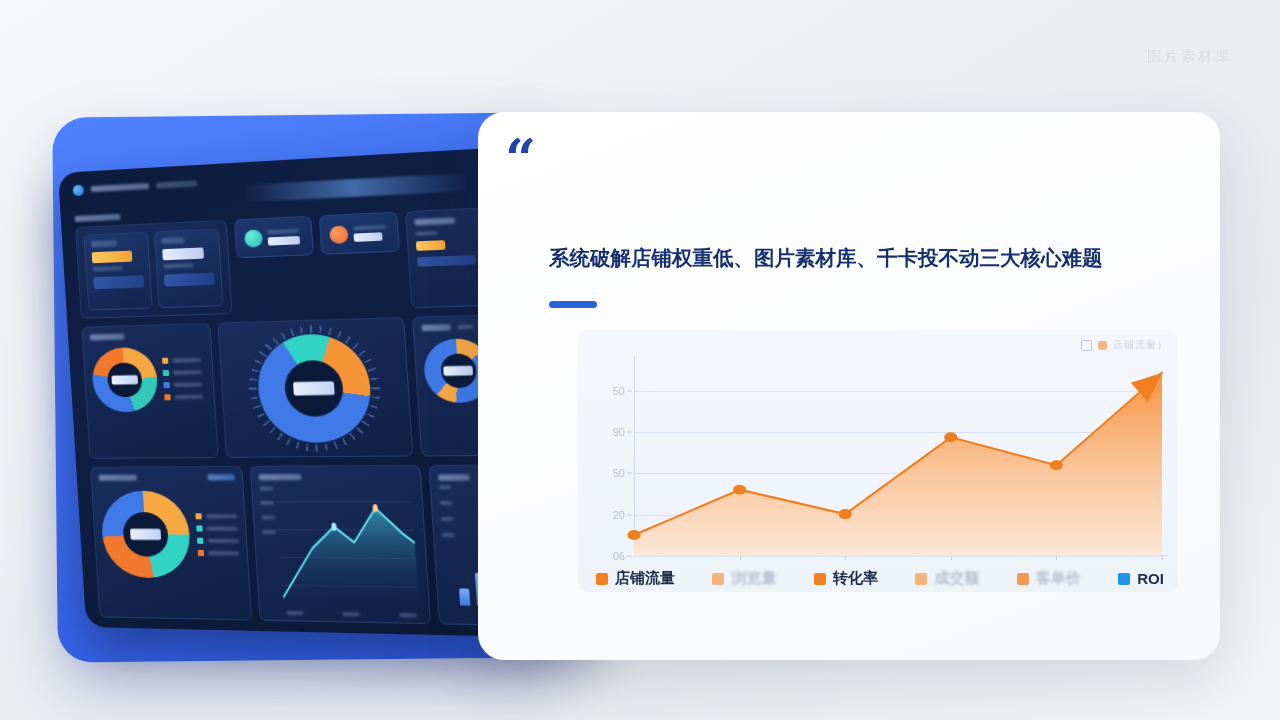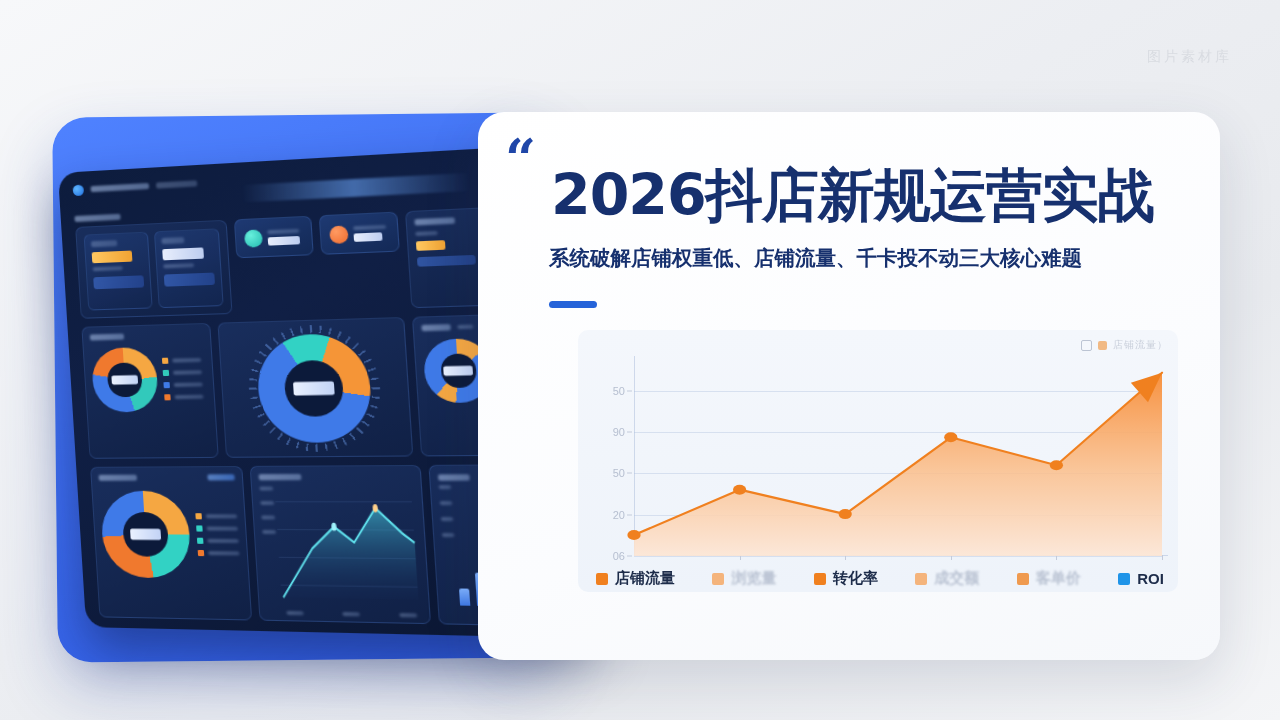--- a/index.html
+++ b/index.html
@@ -429,22 +429,21 @@
           </div>
         </div>
       </div>
 
     </div>
   </div>
 
   <div class="white-card"></div>
 
   <div class="quote">“</div>
-  <div class="title">2026抖店新规运营实战</div>
-  <div class="subtitle">系统破解店铺权重低、店铺流量、千卡投不动三大核心难题</div>
+  <div class="subtitle">系统破解店铺权重低、图片素材库、千卡投不动三大核心难题</div>
   <div class="accent-bar"></div>
 
   <div class="chart-panel">
 
     <div class="chart-corner">
       <div class="cc-icon"></div>
       <div class="cc-sq"></div>
       <div class="cc-txt">店铺流量）</div>
     </div>
 

